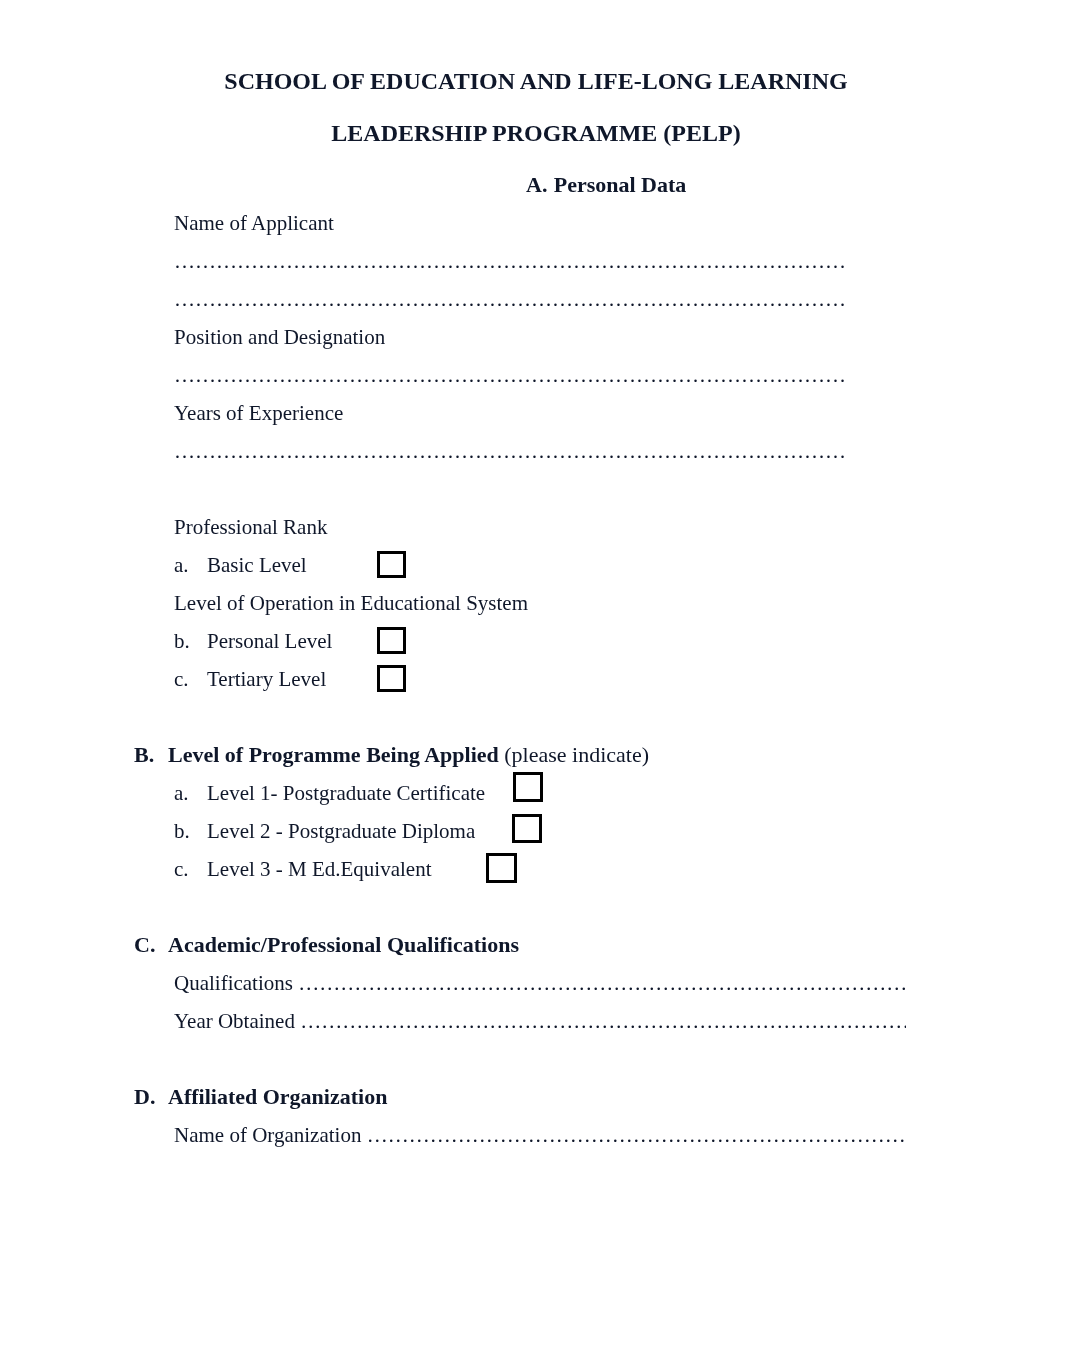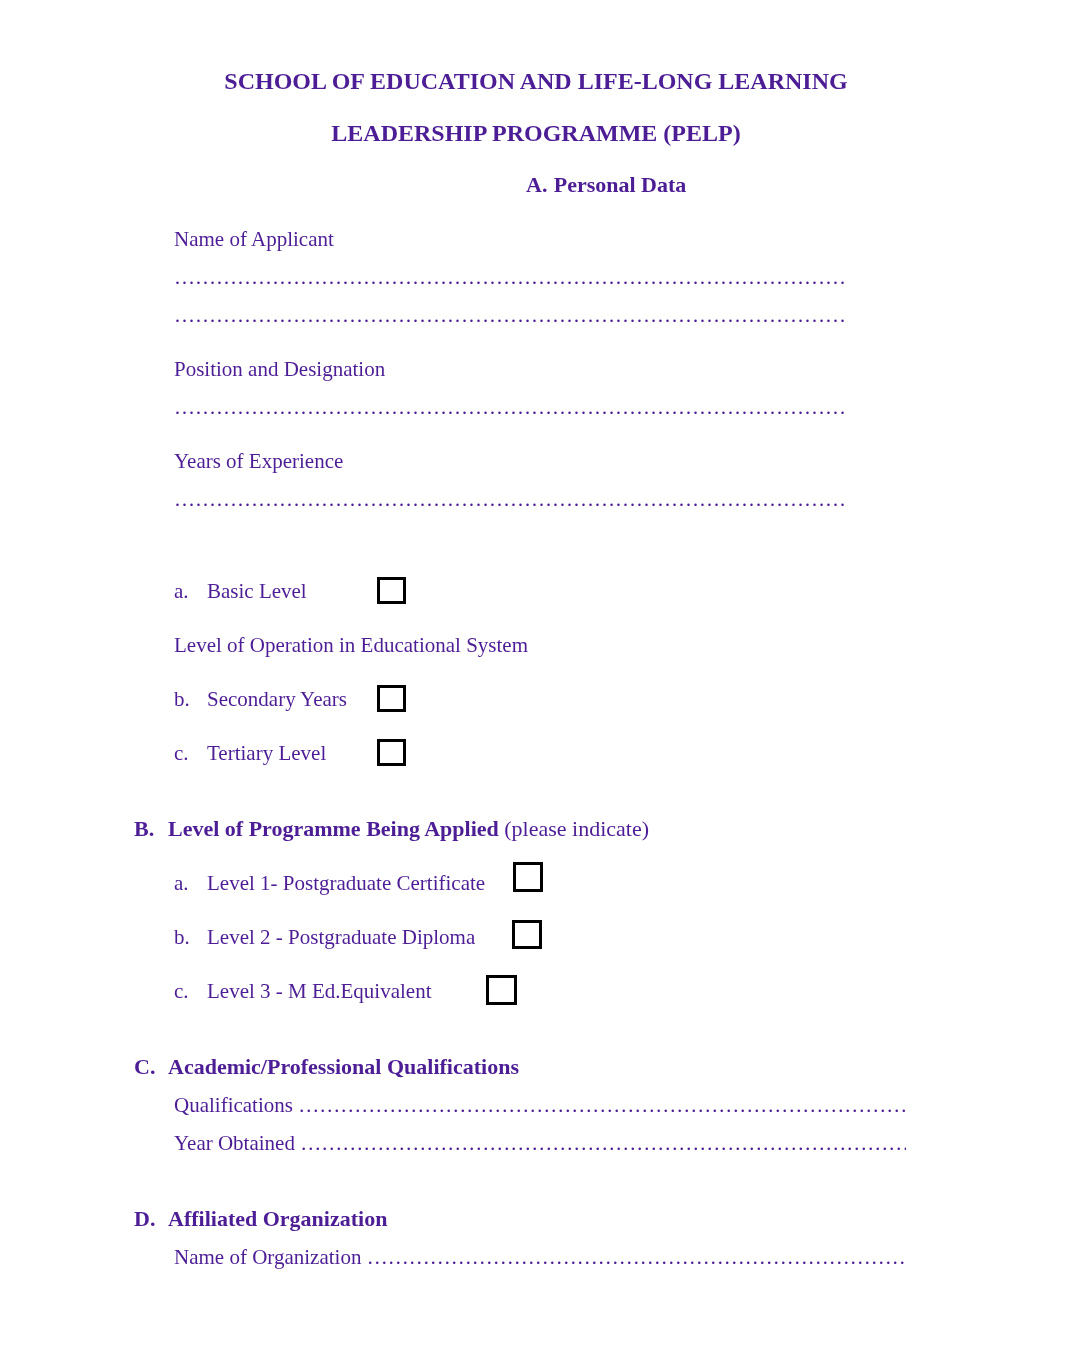--- a/index.html
+++ b/index.html
@@ -1,21 +1,21 @@
 <!DOCTYPE html>
 <html><head>
 <meta charset="utf-8">
 <style>
   html, body { margin: 0; padding: 0; background: #ffffff; }
   .page {
     position: relative;
     width: 1072px;
     height: 1362px;
     background: #ffffff;
-    color: #4c1d95;
+    color: #0f172a;
     font-family: "Liberation Serif", serif;
     font-size: 21px;
     overflow: hidden;
   }
   .titles {
     padding-top: 66px;
     text-align: center;
     font-weight: bold;
     font-size: 24px;
   }
@@ -31,21 +31,21 @@
   }
   .first-section { margin-top: 18px; text-align: center; }
   .sec-head {
     padding-left: 134px;
     font-weight: bold;
     font-size: 22px;
   }
   .sec-head .letter { display: inline-block; width: 34px; }
   .sec-head .note { font-weight: normal; }
 
-  .indent { padding-left: 174px; margin-top: 16px; }
+  .indent { padding-left: 174px; }
   .list-letter { display: inline-block; width: 33px; }
 
   .dots-line {
     padding-left: 174px;
     width: 670px;            
     overflow: hidden;
     white-space: nowrap;
   }
   .fill-line {
     padding-left: 174px;
@@ -104,29 +104,32 @@
   <div class="row indent">
     <span>Years of Experience</span>
   </div>
   <div class="row dots-line">
     <span>…………………………………………………………………………………………………………..</span>
   </div>
 
   <div class="row blank"></div>
 
   <div class="row indent">
+    <span>Professional Rank</span>
+  </div>
+  <div class="row indent">
     <span class="list-letter">a.</span><span>Basic Level</span>
     <span class="checkbox cb-a"></span>
   </div>
 
   <div class="row indent">
     <span>Level of Operation in Educational System</span>
   </div>
   <div class="row indent">
-    <span class="list-letter">b.</span><span>Secondary Years</span>
+    <span class="list-letter">b.</span><span>Personal Level</span>
     <span class="checkbox cb-a"></span>
   </div>
   <div class="row indent">
     <span class="list-letter">c.</span><span>Tertiary Level</span>
     <span class="checkbox cb-a"></span>
   </div>
 
   <div class="row blank"></div>
 
   <div class="row sec-head">

